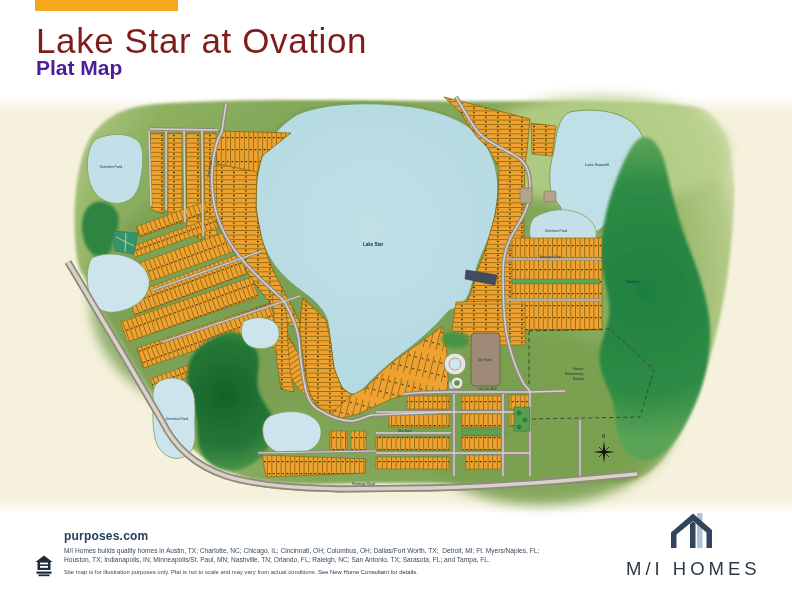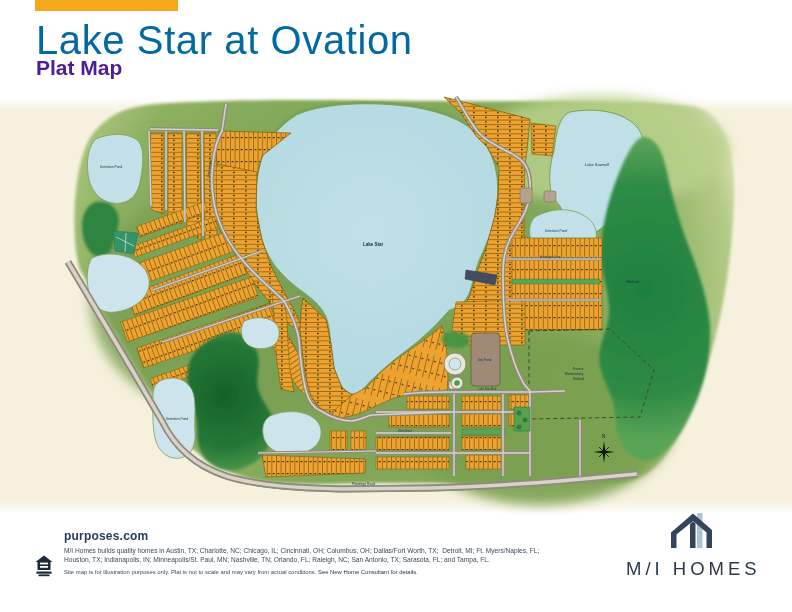--- a/index.html
+++ b/index.html
@@ -308,21 +308,21 @@
   <text x="166" y="420" font-size="3.2">Detention Pond</text>
   <text x="545" y="232" font-size="3.2">Detention Pond</text>
   <text x="478" y="361" font-size="3.2">Dry Pond</text>
   <text x="352" y="485" font-size="3.4">Flamingo Road</text>
 </g>
 
 </svg>
 
 <div class="abs" style="left:35px;top:0;width:143px;height:11px;background:#f5a81e;"></div>
 
-<div class="abs" style="left:36px;top:25px;font-size:40px;line-height:31px;letter-spacing:0.6px;color:#0369a1;">Lake Star at Ovation</div>
+<div class="abs" style="left:36px;top:25px;font-size:35px;line-height:31px;letter-spacing:0.6px;color:#7f1d1d;">Lake Star at Ovation</div>
 
 <div class="abs" style="left:36px;top:57px;font-size:21px;line-height:21px;font-weight:bold;color:#4c1d95;">Plat Map</div>
 
 <div class="abs" style="left:64px;top:530px;font-size:12px;line-height:12px;letter-spacing:0.2px;font-weight:bold;color:#25405c;">purposes.com</div>
 
 <div class="abs" style="left:64px;top:546px;font-size:6.6px;line-height:9px;color:#3a4a5a;white-space:nowrap;">M/I Homes builds quality homes in Austin, TX; Charlotte, NC; Chicago, IL; Cincinnati, OH; Columbus, OH; Dallas/Fort Worth, TX;&nbsp; Detroit, MI; Ft. Myers/Naples, FL;<br>Houston, TX; Indianapolis, IN; Minneapolis/St. Paul, MN; Nashville, TN; Orlando, FL; Raleigh, NC; San Antonio, TX; Sarasota, FL; and Tampa, FL.</div>
 
 <div class="abs" style="left:64px;top:568px;font-size:5.9px;line-height:8px;color:#3a4a5a;white-space:nowrap;">Site map is for illustration purposes only. Plat is not to scale and may vary from actual conditions. <span style="color:#22364a;">See New Home Consultant for details.</span></div>
 
 <svg class="abs" style="left:33px;top:554px" width="22" height="24" viewBox="0 0 22 24">

